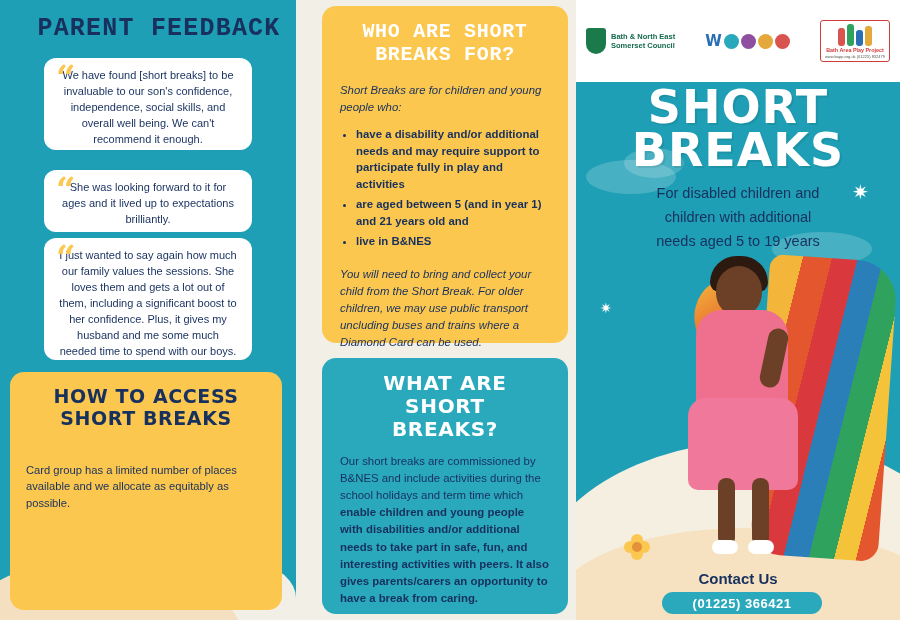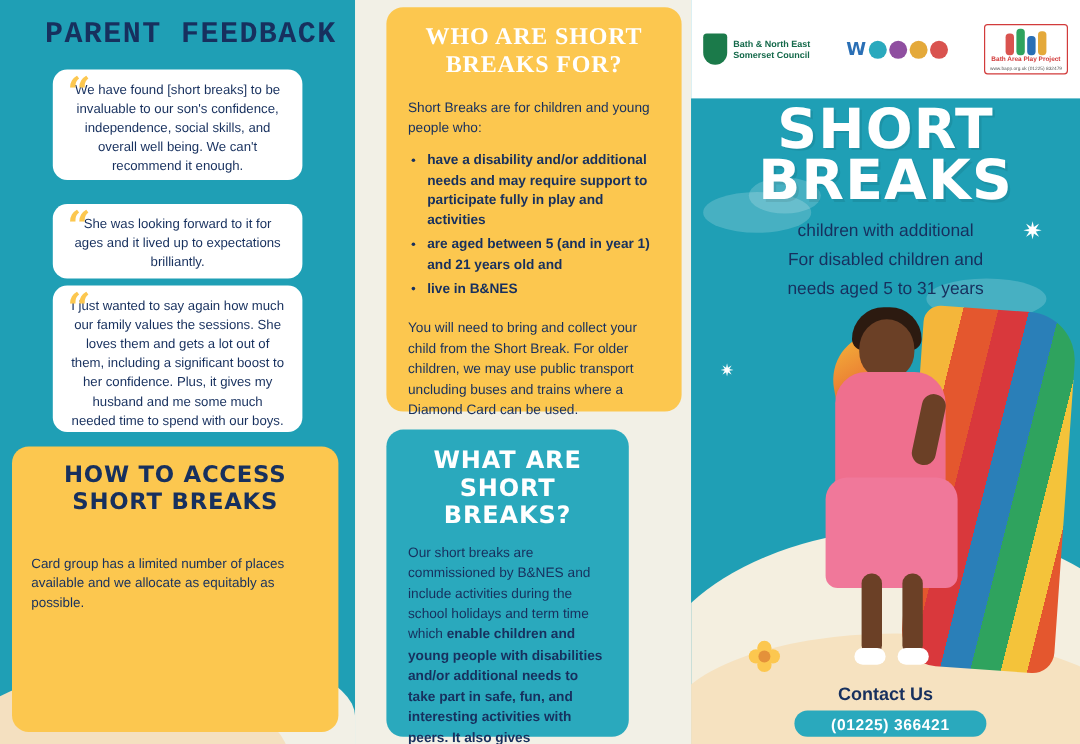--- a/index.html
+++ b/index.html
@@ -122,50 +122,50 @@
   .who-card {
     position: absolute;
     left: 322px; top: 6px;
     width: 246px; height: 337px;
     background: #fcc74f;
     border-radius: 14px;
     padding: 14px 18px;
     box-sizing: border-box;
   }
   .who-title {
-    font-family: Liberation Serif, serif;
+    font-family: Liberation Mono, monospace;
     font-weight: bold;
     font-size: 20px;
     color: #ffffff;
     text-align: center;
     line-height: 1.15;
     letter-spacing: 0.7px;
     text-transform: uppercase;
     margin-bottom: 14px;
   }
   .who-body {
     font-size: 11.4px;
     line-height: 1.5;
     color: #17305e;
   }
-  .who-body p { margin: 16px 0 10px 0; }
+  .who-body p { margin: 16px 0 10px 0; font-style: italic; }
   .who-list {
     margin: 0 0 10px 0;
     padding-left: 16px;
   }
   .who-list li {
     font-weight: bold;
     margin-bottom: 4px;
     line-height: 1.45;
   }
 
   .what-card {
     position: absolute;
     left: 322px; top: 358px;
-    width: 202px; height: 256px;
+    width: 246px; height: 256px;
     background: #2aa9bd;
     border-radius: 14px;
     padding: 14px 18px;
     box-sizing: border-box;
   }
   .what-title {
     font-family: "DejaVu Sans", sans-serif;
     font-weight: bold;
     font-size: 20px;
     color: #ffffff;
@@ -542,23 +542,23 @@
       <div class="bapp-txt">Bath Area Play Project</div>
       <div class="bapp-sub">www.bapp.org.uk   (01225) 832479</div>
     </div>
   </div>
 
   <div class="cover-title">
     SHORT<br>BREAKS
   </div>
 
   <div class="cover-sub">
+    <div>For disabled children and</div>
     <div>children with additional</div>
-    <div>For disabled children and</div>
-    <div>needs aged 5 to 31 years</div>
+    <div>needs aged 5 to 19 years</div>
   </div>
 
   <div class="star" style="left:852px; top:180px;">✷</div>
   <div class="star" style="left:600px; top:300px; font-size:14px;">✷</div>
 
   <div class="girl-wrap">
     <div class="cape"></div>
     <div class="cape2"></div>
     <div class="girl-hair"></div>
     <div class="girl-head"></div>

